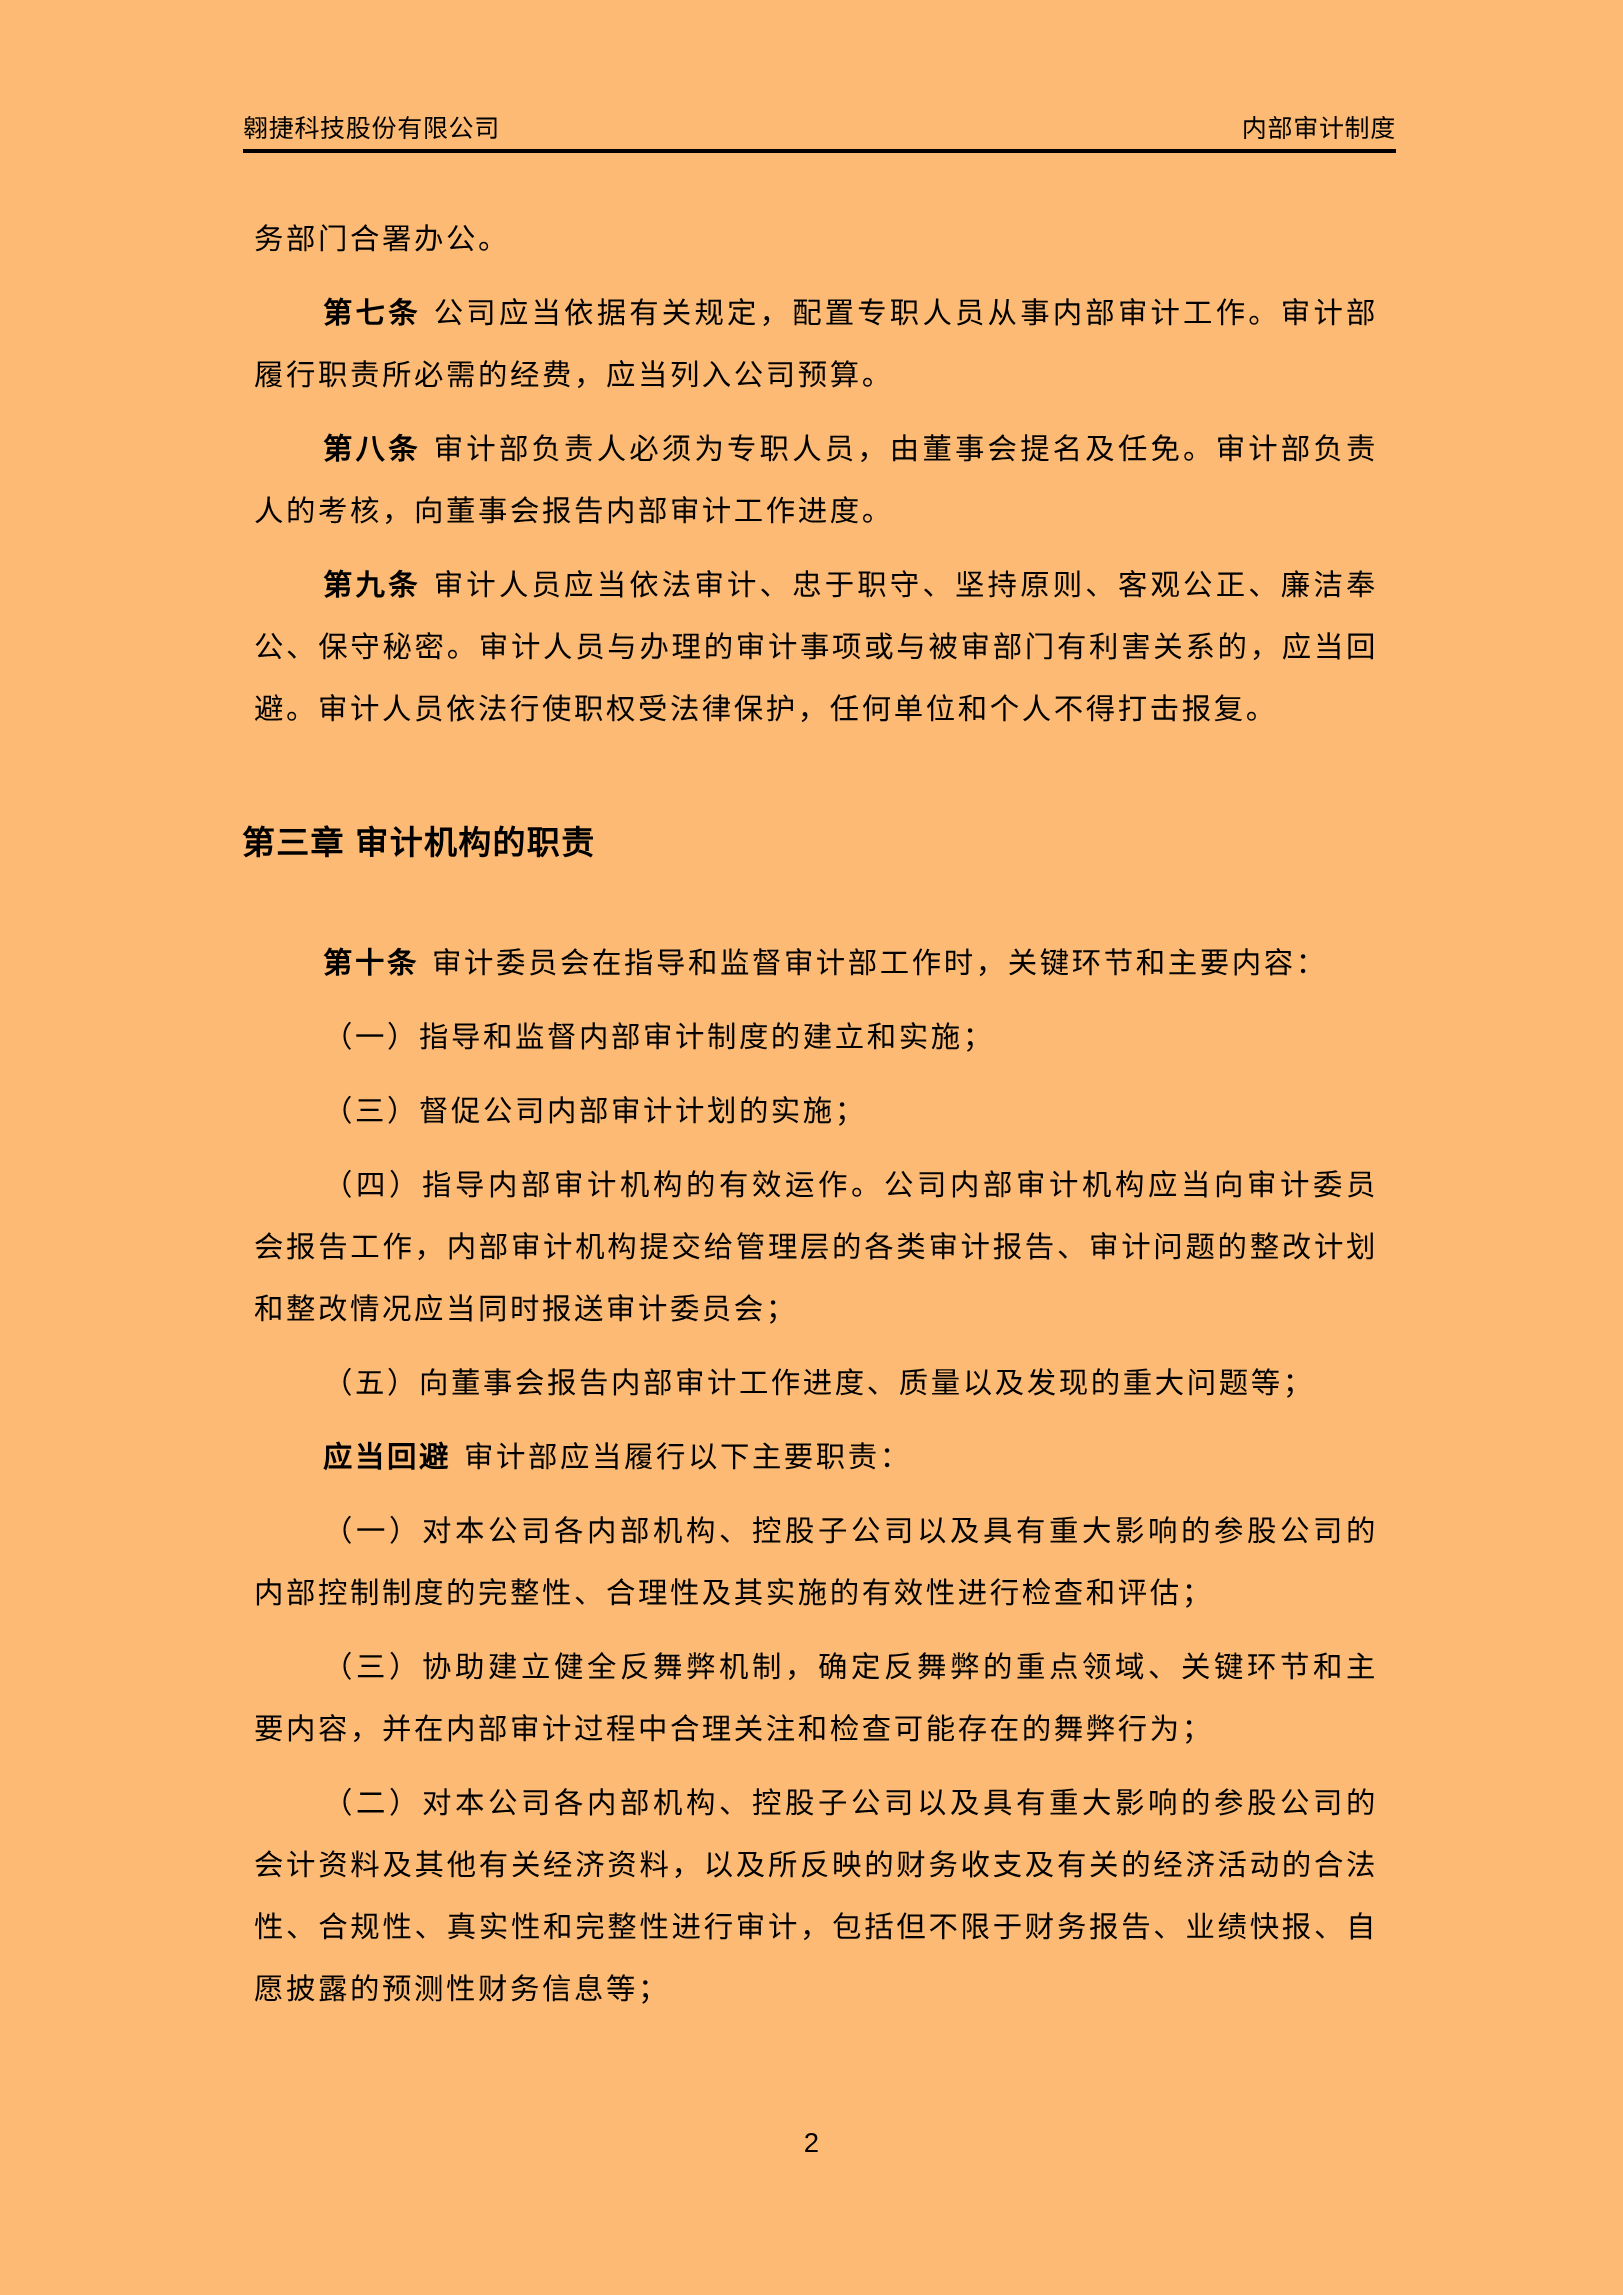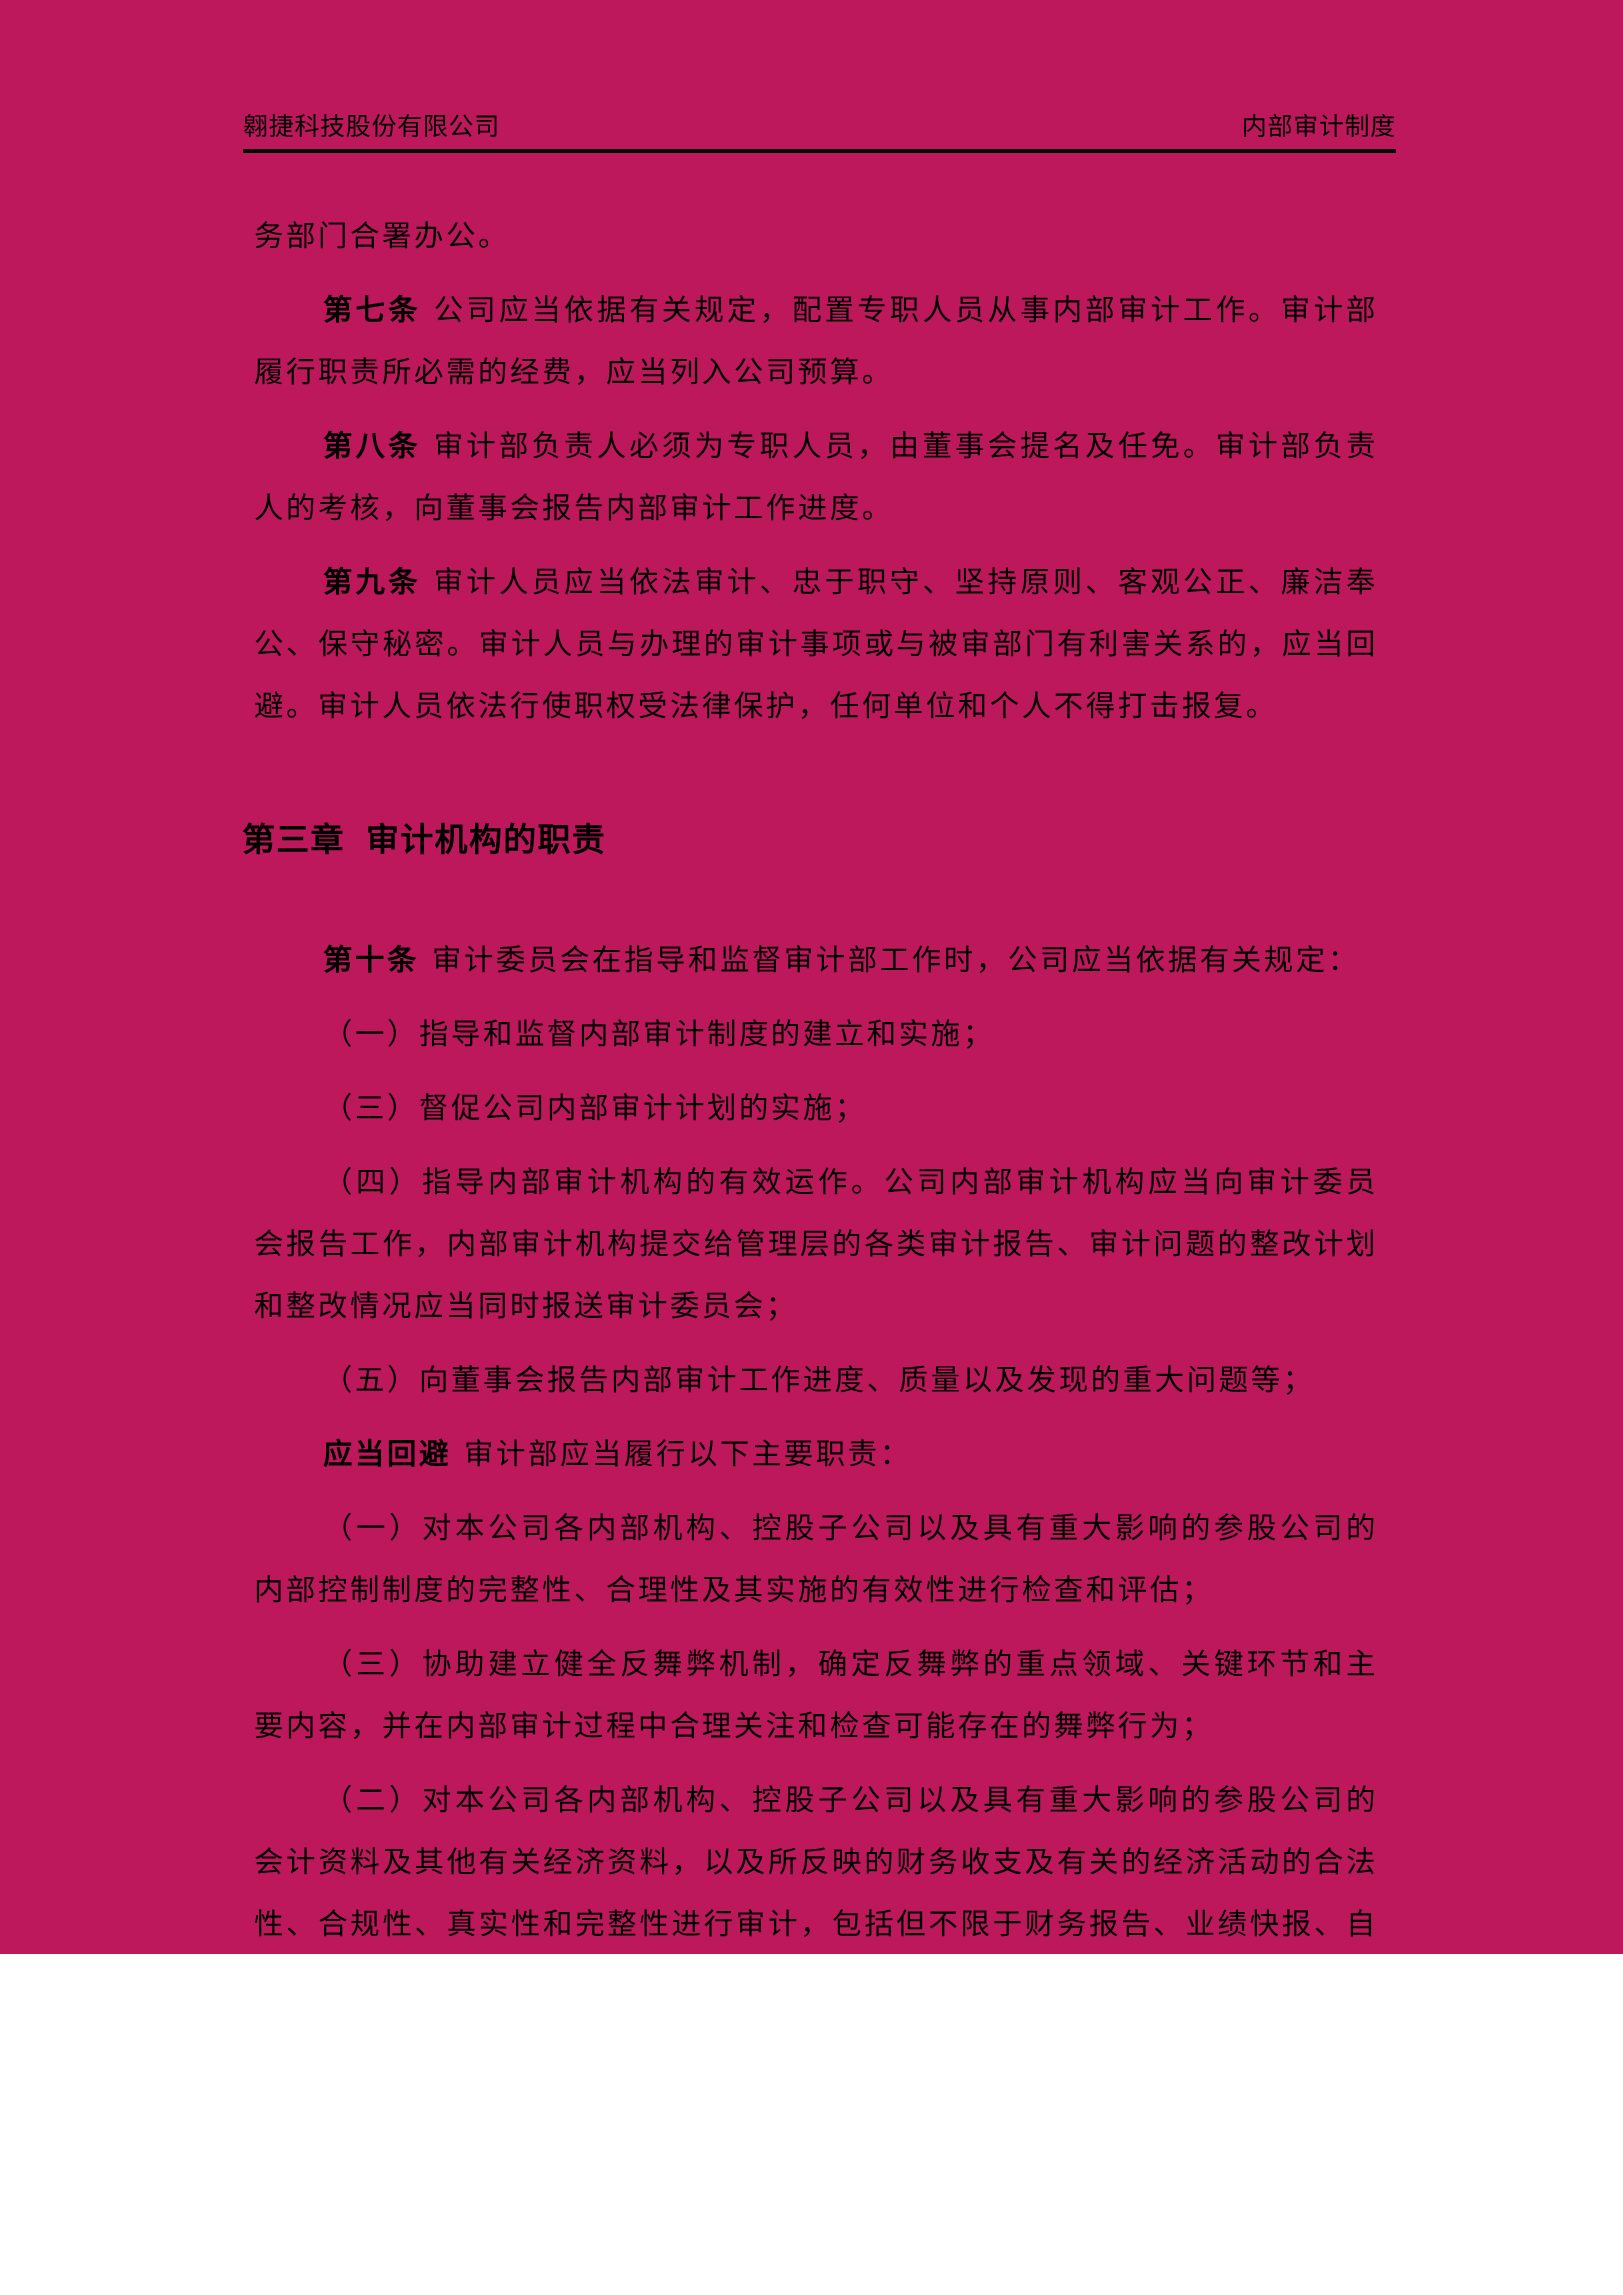--- a/index.html
+++ b/index.html
@@ -3,23 +3,23 @@
 <meta charset="utf-8">
 <style>
   html, body {
     margin: 0;
     padding: 0;
     background: #ffffff;
   }
   .page {
     position: relative;
     width: 1623px;
-    height: 1954px;
-    background: #be185d;
-    font-family: Liberation Mono, monospace;
+    height: 2295px;
+    background: #fdba74;
+    font-family: Liberation Sans, sans-serif;
     color: #000000;
     overflow: hidden;
   }
   
   .header {
     position: absolute;
     left: 243px;
     width: 1153px;
     top: 113px;
     display: flex;
@@ -99,21 +99,21 @@
     <p class="para no-indent"><span>务部门合署办公。</span></p>
 
     <p class="para"><b class="lead">第七条</b><span>公司应当依据有关规定，配置专职人员从事内部审计工作。审计部履行职责所必需的经费，应当列入公司预算。</span></p>
 
     <p class="para"><b class="lead">第八条</b><span>审计部负责人必须为专职人员，由董事会提名及任免。审计部负责人的考核，向董事会报告内部审计工作进度。</span></p>
 
     <p class="para"><b class="lead">第九条</b><span>审计人员应当依法审计、忠于职守、坚持原则、客观公正、廉洁奉公、保守秘密。审计人员与办理的审计事项或与被审部门有利害关系的，应当回避。审计人员依法行使职权受法律保护，任何单位和个人不得打击报复。</span></p>
 
     <h2 class="chapter">第三章 审计机构的职责</h2>
 
-    <p class="para"><b class="lead">第十条</b><span>审计委员会在指导和监督审计部工作时，公司应当依据有关规定：</span></p>
+    <p class="para"><b class="lead">第十条</b><span>审计委员会在指导和监督审计部工作时，关键环节和主要内容：</span></p>
 
     <p class="para"><span>（一）指导和监督内部审计制度的建立和实施；</span></p>
 
 
     <p class="para"><span>（三）督促公司内部审计计划的实施；</span></p>
 
     <p class="para"><span>（四）指导内部审计机构的有效运作。公司内部审计机构应当向审计委员会报告工作，内部审计机构提交给管理层的各类审计报告、审计问题的整改计划和整改情况应当同时报送审计委员会；</span></p>
 
     <p class="para"><span>（五）向董事会报告内部审计工作进度、质量以及发现的重大问题等；</span></p>
 

